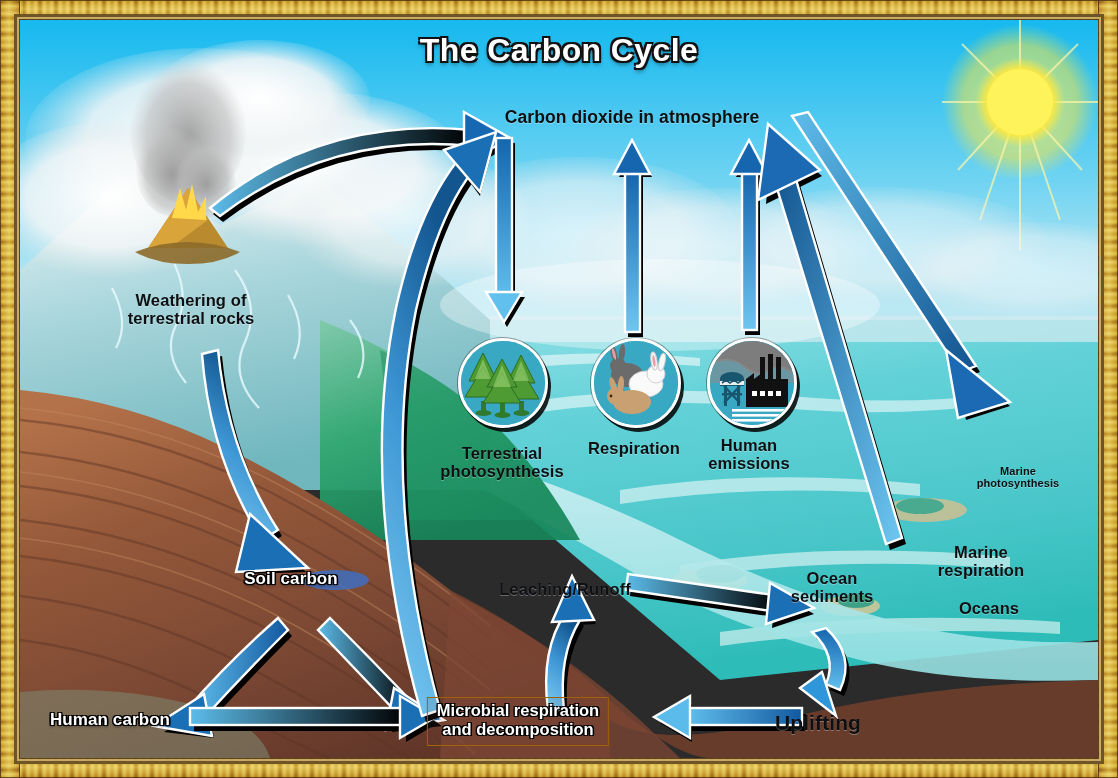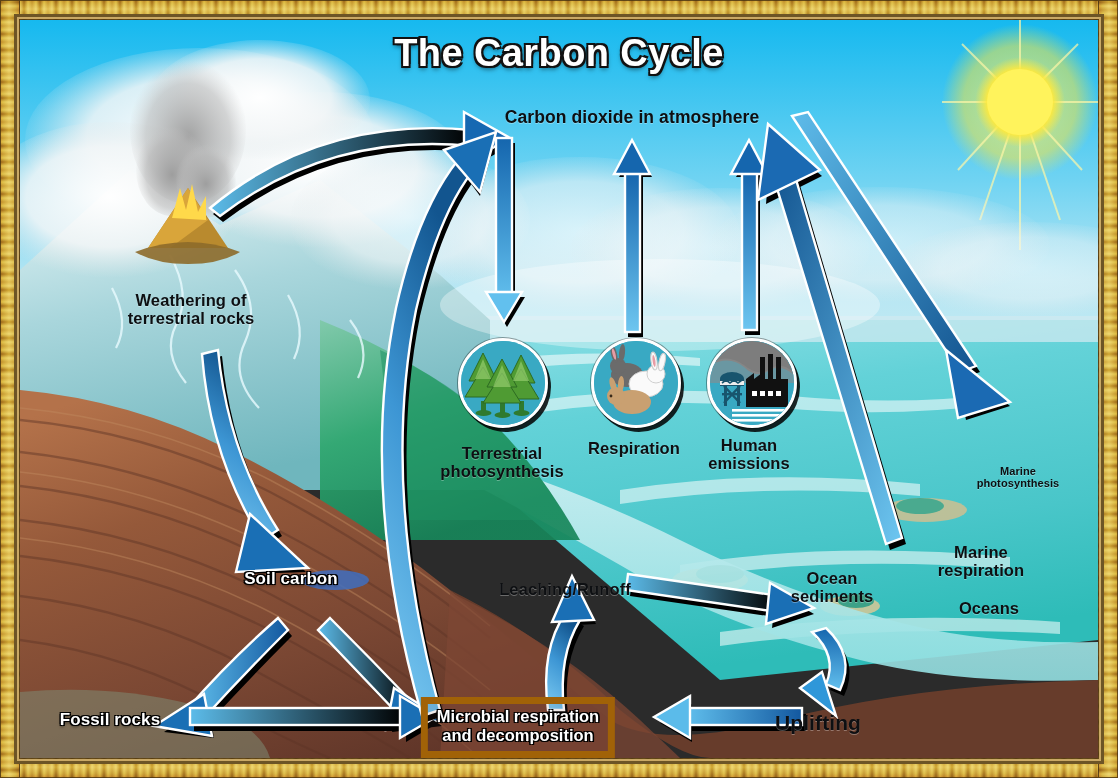--- a/index.html
+++ b/index.html
@@ -42,28 +42,28 @@
   .lbl{position:absolute;z-index:30;font-weight:bold;line-height:1.12;
        white-space:pre-line;letter-spacing:.1px;}
   .lbl.dark{color:#0d0f12;text-shadow:0 1px 0 rgba(255,255,255,.30);}
   .lbl.light{color:#ffffff;
       text-shadow:-1.4px -1.4px 0 #000,1.4px -1.4px 0 #000,
                   -1.4px 1.4px 0 #000,1.4px 1.4px 0 #000,
                    0 2px 3px rgba(0,0,0,.55);}
   .lbl.ctr{text-align:center;transform:translateX(-50%);}
 
   #title{position:absolute;z-index:35;left:559px;top:32px;transform:translateX(-50%);
-    font-size:38px;font-weight:bold;color:#fff;letter-spacing:.4px;
+    font-size:32px;font-weight:bold;color:#fff;letter-spacing:.4px;
     text-shadow:-2px -2px 0 #111,2px -2px 0 #111,-2px 2px 0 #111,2px 2px 0 #111,
                  0 3px 5px rgba(0,0,0,.6);}
 
   
   #microbial-box{position:absolute;z-index:34;left:518px;top:697px;
     transform:translateX(-50%);
-    border:7px solid #a16207;background:rgba(120,70,55,.10);
+    border:1px solid #a16207;background:rgba(120,70,55,.10);
     padding:3px 9px 5px;text-align:center;}
   #microbial-box .t{font-size:16.5px;font-weight:bold;color:#fff;line-height:1.18;
     white-space:pre-line;
     text-shadow:-1.4px -1.4px 0 #000,1.4px -1.4px 0 #000,
                 -1.4px 1.4px 0 #000,1.4px 1.4px 0 #000;}
 
   
   .pic{position:absolute;z-index:32;border-radius:50%;
     background:#38a6c0;border:3px solid #fff;
     box-shadow:3px 4px 0 rgba(0,0,0,.85),0 0 0 1px rgba(0,0,0,.35);
@@ -496,21 +496,21 @@
 
   <div id="title">The Carbon Cycle</div>
 
   <div class="lbl dark ctr" style="left:191px;top:291px;font-size:16.5px;">Weathering of
 terrestrial rocks</div>
 
   <div class="lbl dark ctr" style="left:632px;top:108px;font-size:17.5px;">Carbon dioxide in atmosphere</div>
 
   <div class="lbl light ctr" style="left:291px;top:569px;font-size:17px;">Soil carbon</div>
 
-  <div class="lbl light ctr" style="left:110px;top:710px;font-size:17px;">Fossil rocks</div>
+  <div class="lbl light ctr" style="left:110px;top:710px;font-size:17px;">Human carbon</div>
 
   <div class="lbl dark ctr" style="left:502px;top:444px;font-size:16.5px;">Terrestrial
 photosynthesis</div>
 
   <div class="lbl dark ctr" style="left:634px;top:439px;font-size:16.5px;">Respiration</div>
 
   <div class="lbl dark ctr" style="left:749px;top:436px;font-size:16.5px;">Human
 emissions</div>
 
   <div class="lbl dark ctr" style="left:1018px;top:425px;font-size:11px;margin-top:40px;">Marine

